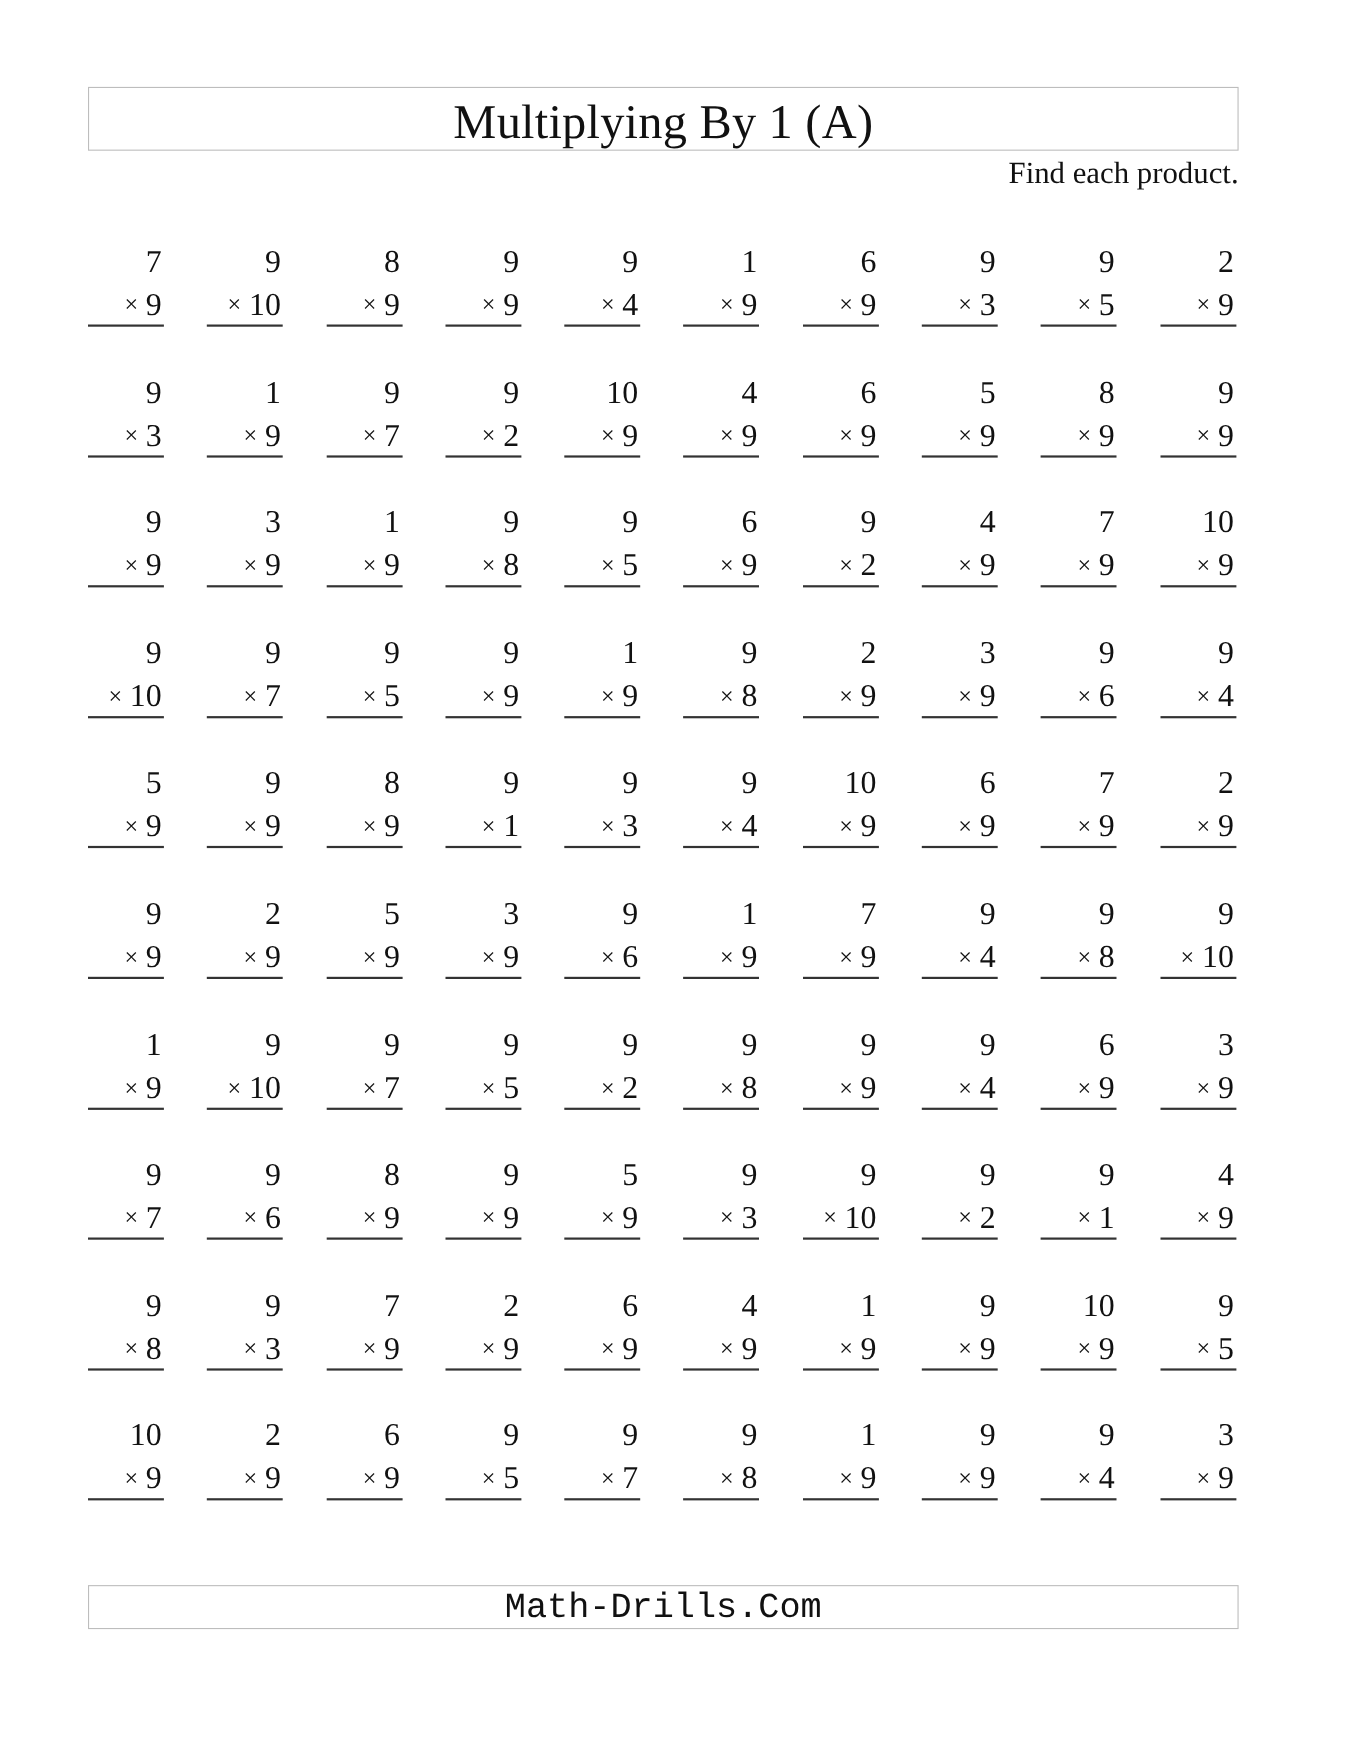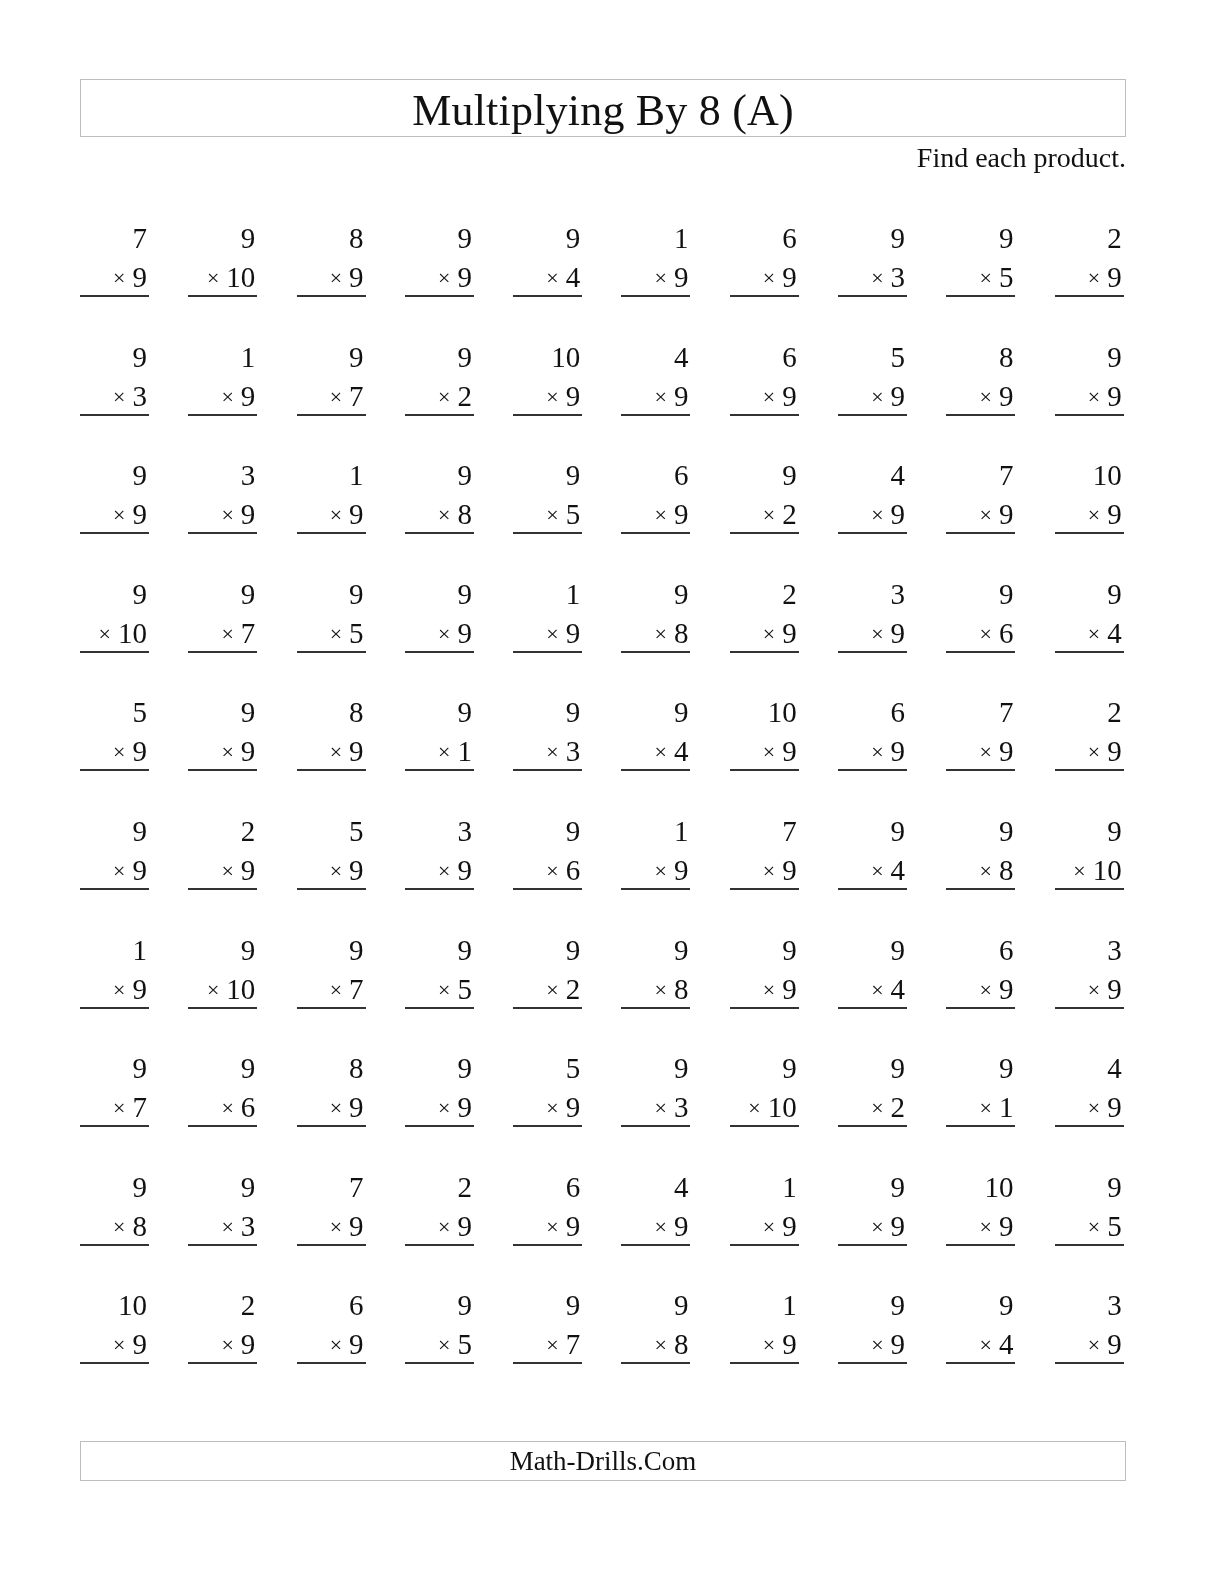--- a/index.html
+++ b/index.html
@@ -26,27 +26,27 @@
   }
   .top { top: 6px; }
   .bottom { top: 45px; }
   .bottom .op { font-size: 22px; margin-right: 7px; position: relative; top: -2px; }
   .rule { position: absolute; left: 0; top: 77px; width: 69px; height: 0; border-top: 2px solid #333; }
   .footer-box {
     position: absolute; left: 80px; top: 1441px; width: 1046px; height: 40px;
     border: 1px solid #bdbdbd; box-sizing: border-box;
     display: flex; align-items: center; justify-content: center;
   }
-  .footer { font-family: Liberation Serif, serif; font-size: 27px; }
+  .footer { font-family: Liberation Mono, monospace; font-size: 32px; }
 </style>
 </head>
 <body>
 
 <div class="title-box">
-  <div class="title">Multiplying By 8 (A)</div>
+  <div class="title">Multiplying By 1 (A)</div>
 </div>
 <div class="subtitle">Find each product.</div>
 
 <div class="grid" id="grid">
     <div class="problem">
       <div class="top">7</div>
       <div class="bottom"><span class="op">×</span><span>9</span></div>
       <div class="rule"></div>
     </div>
     <div class="problem">

